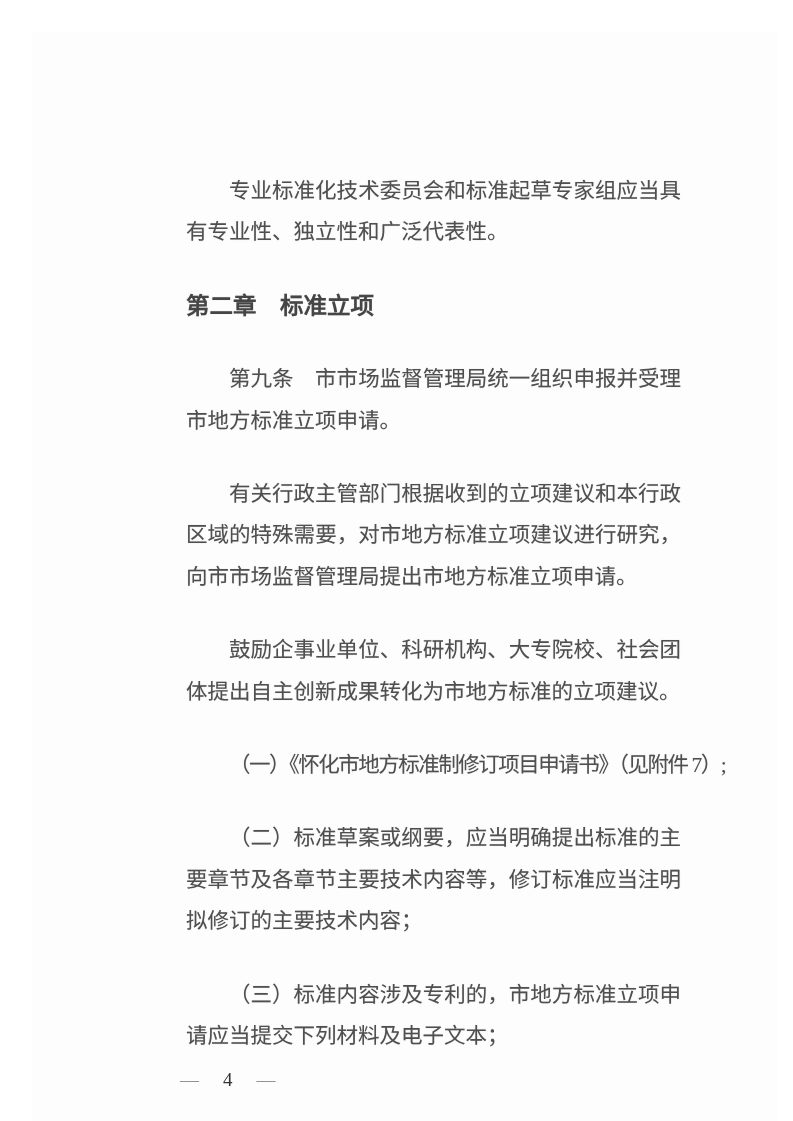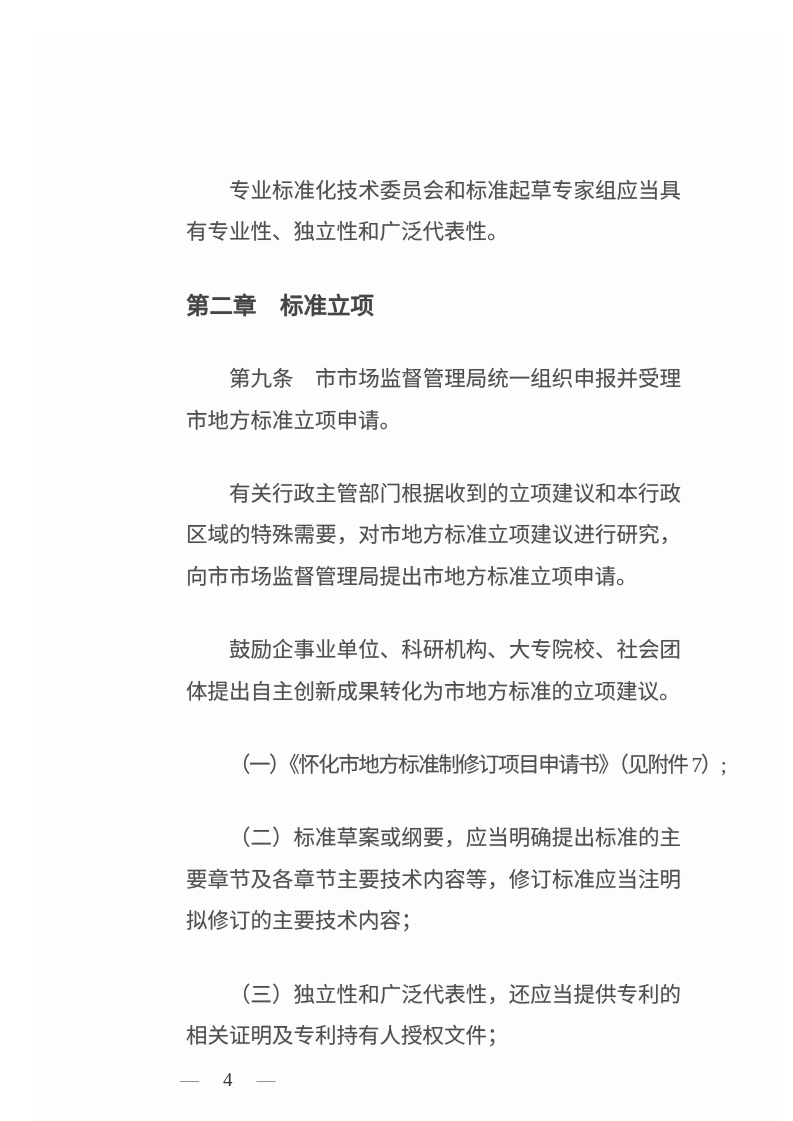--- a/index.html
+++ b/index.html
@@ -92,21 +92,21 @@
 
     <p class="para">有关行政主管部门根据收到的立项建议和本行政区域的特殊需要，对市地方标准立项建议进行研究，向市市场监督管理局提出市地方标准立项申请。</p>
 
     <p class="para">鼓励企事业单位、科研机构、大专院校、社会团体提出自主创新成果转化为市地方标准的立项建议。</p>
 
 
     <p class="para tight">（一）《怀化市地方标准制修订项目申请书》（见附件 7）;</p>
 
     <p class="para">（二）标准草案或纲要，应当明确提出标准的主要章节及各章节主要技术内容等，修订标准应当注明拟修订的主要技术内容；</p>
 
-    <p class="para">（三）独立性和广泛代表性，还应当提供专利的相关证明及专利持有人授权文件；</p>
+    <p class="para">（三）标准内容涉及专利的，市地方标准立项申请应当提交下列材料及电子文本；</p>
 
 
   </div>
 
   <div class="footer">
     <span class="dash">—</span><span class="num">4</span><span class="dash">—</span>
   </div>
 
 </div>
 

